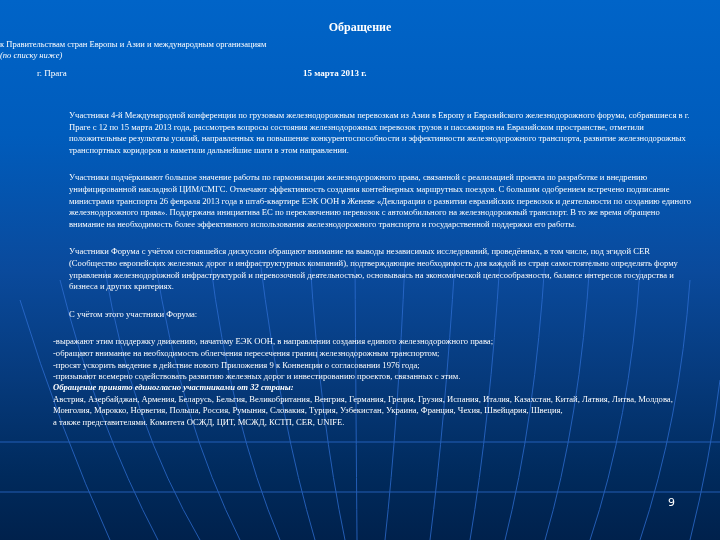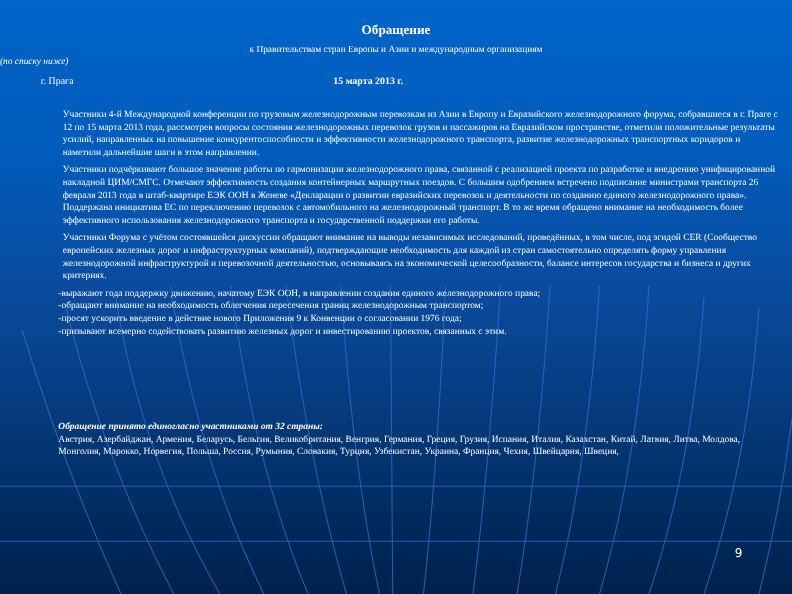--- a/index.html
+++ b/index.html
@@ -5,26 +5,26 @@
     html, body { margin: 0; padding: 0; }
     body {
       width: 720px; height: 540px; overflow: hidden; position: relative;
       background: linear-gradient(to bottom, #0064c8 0%, #005cbc 25%, #0a4a9c 50%, #063a7c 70%, #002a5c 88%, #00214c 100%);
       font-family: "Liberation Serif", "DejaVu Serif", serif;
       color: #ffffff;
     }
     .grid { position: absolute; left: 0; top: 0; width: 720px; height: 540px; pointer-events: none; }
     .slide { position: absolute; left: 0; top: 0; width: 720px; height: 540px; }
     .title { position: absolute; left: 0; width: 720px; top: 20px; text-align: center; font-size: 12px; font-weight: bold; }
-    .subtitle { position: absolute; left: 0; width: 720px; top: 39px; text-align: center; font-size: 8.5px; }
+    .subtitle { position: absolute; left: 0; width: 720px; top: 39px; text-align: left; font-size: 8.5px; }
     .subnote { position: absolute; left: 0; width: 720px; top: 50px; font-size: 8.5px; font-style: italic; }
     .place { position: absolute; left: 37px; top: 68px; font-size: 9px; }
     .date { position: absolute; left: 303px; top: 68px; font-size: 9px; font-weight: bold; }
     .body { position: absolute; left: 53px; top: 94px; width: 660px; font-size: 8.6px; line-height: 11.6px; }
-    .body p { margin: 4px; }
+    .body p { margin: 16px; }
     .body ul { list-style: none; margin: 0; padding: 0; }
     .countries { position: absolute; left: 53px; top: 382px; width: 660px; font-size: 8.6px; line-height: 11.6px; }
     .countries p { margin: 0; }
     .adopt { font-style: italic; font-weight: bold; }
     .page-num { position: absolute; left: 668px; top: 496px; font-size: 11px; font-family: "DejaVu Sans", sans-serif; }
   </style>
 </head>
 <body>
 
 <svg class="grid" viewBox="0 0 720 540" preserveAspectRatio="none">
@@ -54,27 +54,29 @@
   <div class="title">Обращение</div>
   <div class="subtitle">к Правительствам стран Европы и Азии и международным организациям</div>
   <div class="subnote">(по списку ниже)</div>
   <div class="place">г. Прага</div>
   <div class="date">15 марта 2013 г.</div>
 
   <div class="body">
     <p>Участники 4-й Международной конференции по грузовым железнодорожным перевозкам из Азии в Европу и Евразийского железнодорожного форума, собравшиеся в г. Праге с 12 по 15 марта 2013 года, рассмотрев вопросы состояния железнодорожных перевозок грузов и пассажиров на Евразийском пространстве, отметили положительные результаты усилий, направленных на повышение конкурентоспособности и эффективности железнодорожного транспорта, развитие железнодорожных транспортных коридоров и наметили дальнейшие шаги в этом направлении.</p>
     <p>Участники подчёркивают большое значение работы по гармонизации железнодорожного права, связанной с реализацией проекта по разработке и внедрению унифицированной накладной ЦИМ/СМГС. Отмечают эффективность создания контейнерных маршрутных поездов. С большим одобрением встречено подписание министрами транспорта 26 февраля 2013 года в штаб-квартире ЕЭК ООН в Женеве «Декларации о развитии евразийских перевозок и деятельности по созданию единого железнодорожного права». Поддержана инициатива ЕС по переключению перевозок с автомобильного на железнодорожный транспорт. В то же время обращено внимание на необходимость более эффективного использования железнодорожного транспорта и государственной поддержки его работы.</p>
     <p>Участники Форума с учётом состоявшейся дискуссии обращают внимание на выводы независимых исследований, проведённых, в том числе, под эгидой CER (Сообщество европейских железных дорог и инфраструктурных компаний), подтверждающие необходимость для каждой из стран самостоятельно определять форму управления железнодорожной инфраструктурой и перевозочной деятельностью, основываясь на экономической целесообразности, балансе интересов государства и бизнеса и других критериях.</p>
+    <p>С учётом этого участники Форума:</p>
     <ul>
-      <li>-выражают года поддержку движению, начатому ЕЭК ООН, в направлении создания единого железнодорожного права;</li>
+      <li>-выражают этим поддержку движению, начатому ЕЭК ООН, в направлении создания единого железнодорожного права;</li>
       <li>-обращают внимание на необходимость облегчения пересечения границ железнодорожным транспортом;</li>
       <li>-просят ускорить введение в действие нового Приложения 9 к Конвенции о согласовании 1976 года;</li>
       <li>-призывают всемерно содействовать развитию железных дорог и инвестированию проектов, связанных с этим.</li>
     </ul>
   </div>
 
   <div class="countries">
     <p class="adopt">Обращение принято единогласно участниками от 32 страны:</p>
     <p>Австрия, Азербайджан, Армения, Беларусь, Бельгия, Великобритания, Венгрия, Германия, Греция, Грузия, Испания, Италия, Казахстан, Китай, Латвия, Литва, Молдова, Монголия, Марокко, Норвегия, Польша, Россия, Румыния, Словакия, Турция, Узбекистан, Украина, Франция, Чехия, Швейцария, Швеция,</p>
+    <p>а также представителями. Комитета ОСЖД, ЦИТ, МСЖД, КСТП, CER, UNIFE.</p>
   </div>
 
   <div class="page-num">9</div>
 </div>
 
 </body></html>

